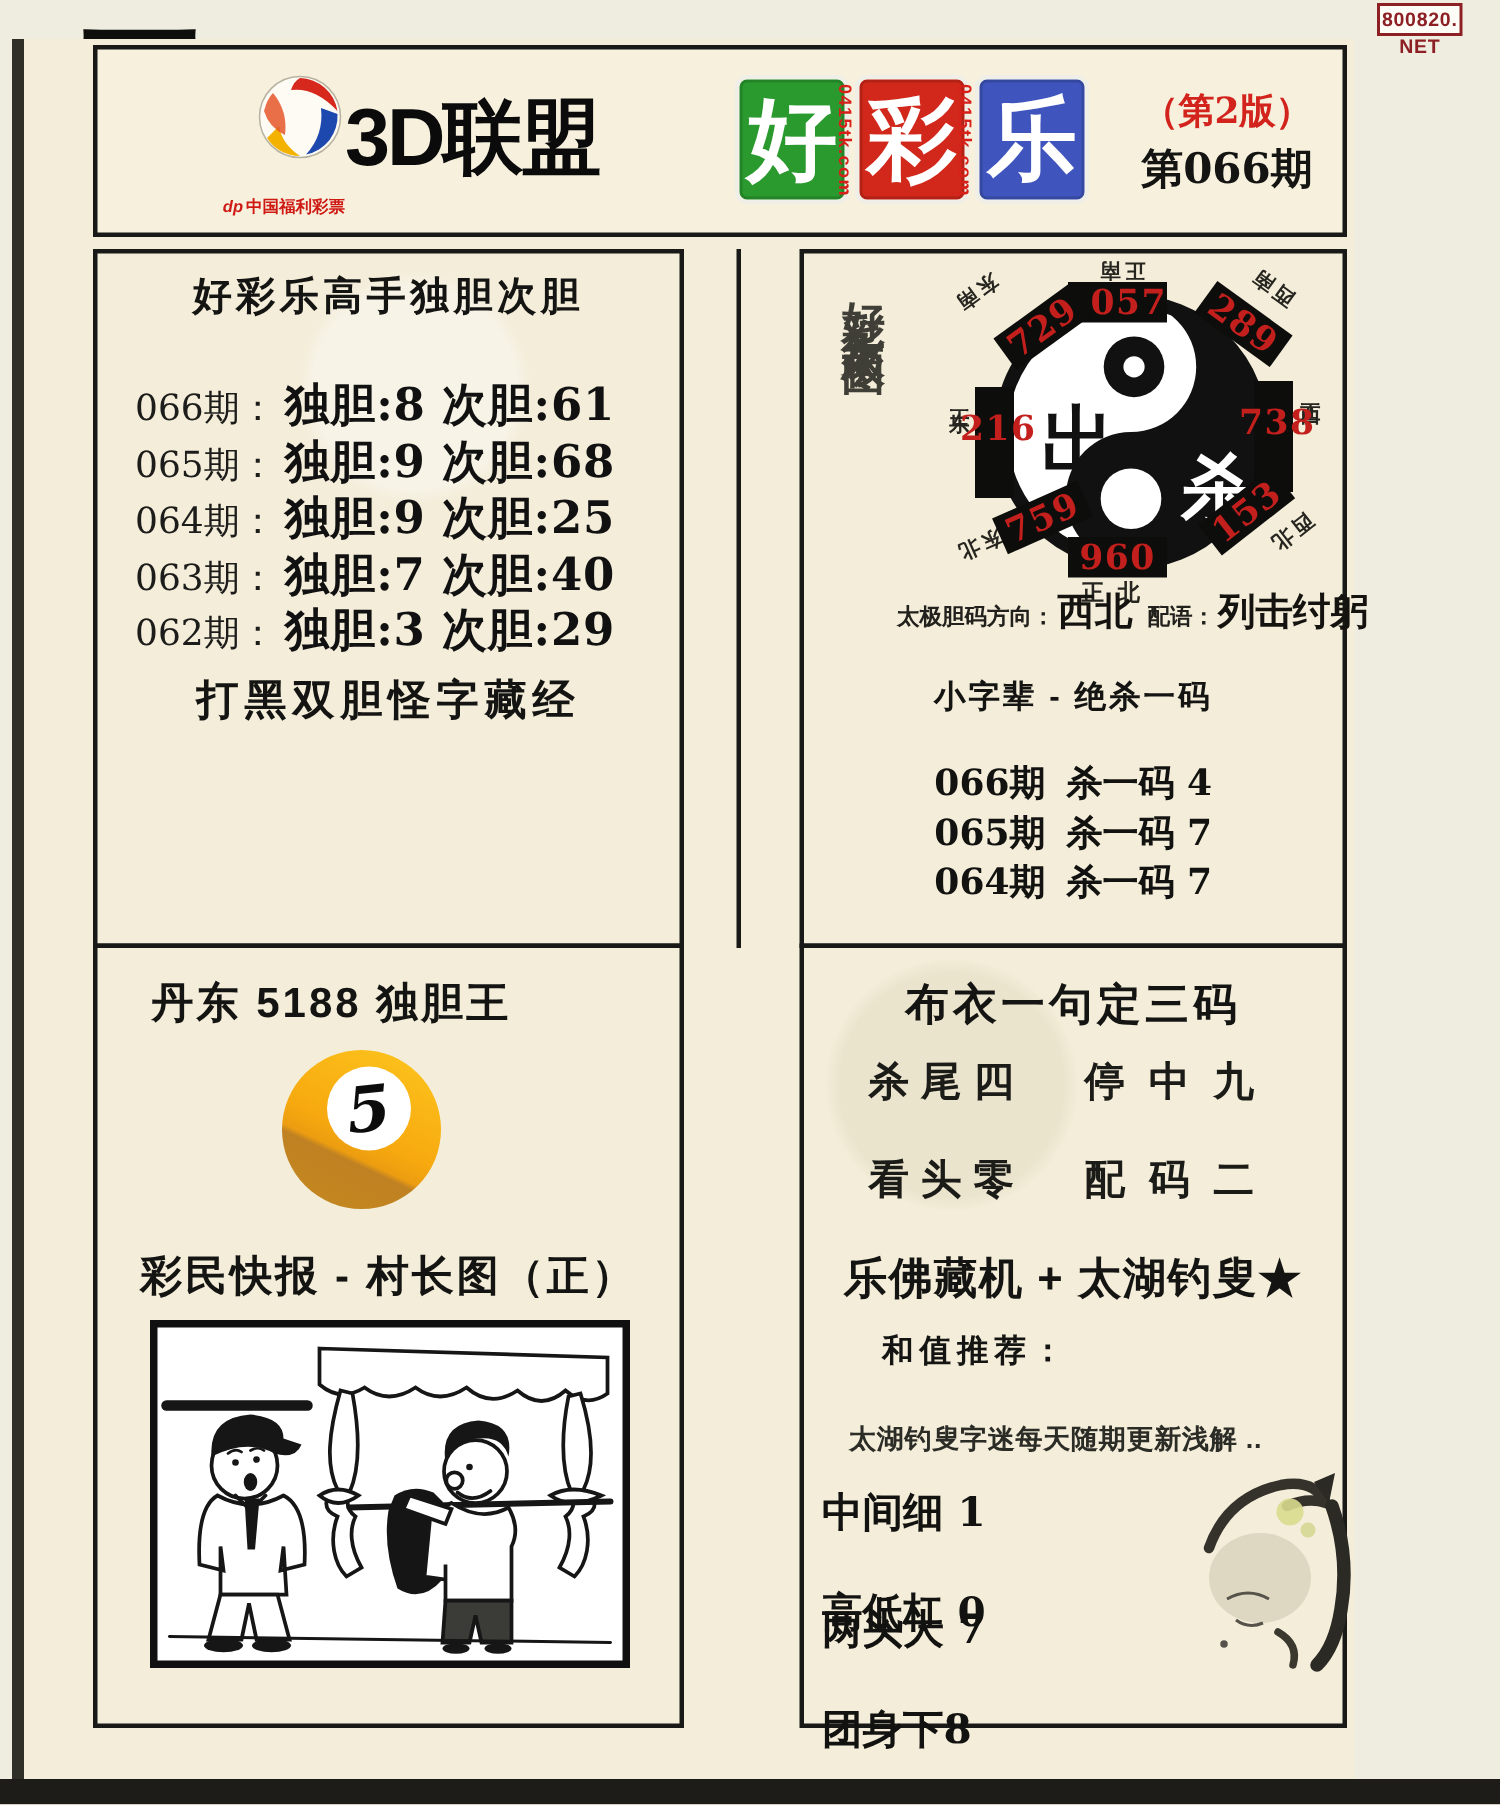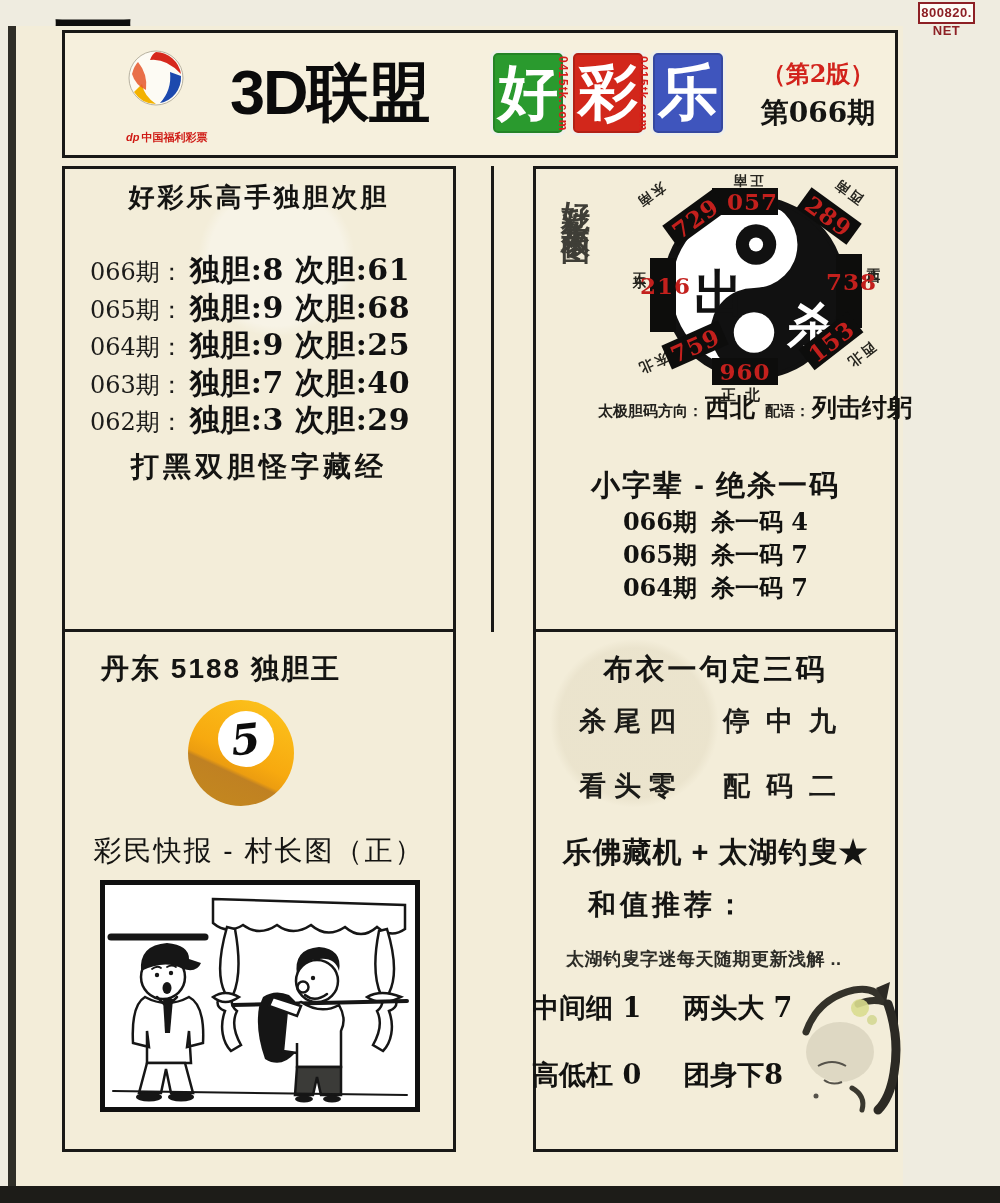--- a/index.html
+++ b/index.html
@@ -14,26 +14,26 @@
   .bar-left   { position:absolute; left:8px;  top:26px;  width:8px;  height:1162px; background:#2f2e27; }
   .bar-bottom { position:absolute; left:0;    top:1186px; width:1000px; height:17px; background:#1d1c18; }
 
   .net-box { position:absolute; left:918px; top:2px; width:57px; height:22px;
     border:2px solid #8d2025; background:#fdfcf6; color:#8d2025;
     font:700 13px/18px "Liberation Sans", sans-serif; text-align:center; letter-spacing:.5px; }
 
   .panel { position:absolute; border:3px solid #191917; }
   .header-box { left:62px; top:30px; width:836px; height:128px; background:#f6f0dd; }
 
-  .logo-wrap { position:absolute; left:126px; top:48px; width:104px; height:102px; text-align:left;text-decoration:underline; }
+  .logo-wrap { position:absolute; left:126px; top:48px; width:104px; height:102px; text-align:right;text-decoration:underline; }
   .logo-caption { position:absolute; left:0; top:82px; width:104px; color:#cf1a14; font-size:11px; font-weight:700; white-space:nowrap; }
   .logo-mark { font-style:italic; font-weight:800; margin-right:2px; }
 
   .main-title { position:absolute; left:230px; top:40px; height:104px; line-height:104px;
-    font-size:63px; font-weight:900; letter-spacing:-2px; color:#0b0b0b; }
+    font-size:54px; font-weight:900; letter-spacing:-2px; color:#0b0b0b; }
 
   .tiles { position:absolute; left:490px; top:50px; display:flex; gap:4px; }
   .tile { width:76px; height:86px; border:3px solid #efefe8; border-radius:8px;
     color:#fff; font-size:60px; font-weight:800; display:flex; align-items:center; justify-content:center;
     box-shadow: inset 0 0 0 2px rgba(0,0,0,.15); }
   .tile-g { background:#2a9a2e; } .tile-r { background:#d2271b; } .tile-b { background:#3f55bd; }
   .wm { position:absolute; top:56px; height:86px; writing-mode:vertical-rl; color:#d8201a;
     font-size:12px; font-weight:700; letter-spacing:1px; z-index:5; }
 
   .edition { position:absolute; left:742px; top:58px; width:152px; text-align:center;
@@ -65,46 +65,46 @@
   .tbox { position:absolute; background:#0d0d0c; display:flex; align-items:center; justify-content:center; }
   .tnum { font-family:"DejaVu Serif", serif; font-size:23px; font-weight:700; color:#c3201d; letter-spacing:1px; }
   .tnum-free { position:absolute; font-family:"DejaVu Serif", serif; font-size:23px; font-weight:700; color:#c3201d; letter-spacing:1px; z-index:6; }
   .dlabel { position:absolute; font-size:13.5px; font-weight:700; color:#26251f; letter-spacing:3px; white-space:nowrap; }
   .vlabel { writing-mode:vertical-rl; text-orientation:upright; letter-spacing:2px; }
 
   .dir-line { position:absolute; left:598px; top:391px; width:300px; display:flex; align-items:baseline; white-space:nowrap; }
   .dir-line .lab { font-size:15px; font-weight:800; color:#22211d; }
   .dir-line .big { font-family:"DejaVu Serif", serif; font-size:25px; font-weight:600; color:#14130f; margin:0 10px 0 2px; }
 
-  .kill-title { left:533px; top:466px; width:365px; font-size:29px; font-weight:800; letter-spacing:2px; }
+  .kill-title { left:533px; top:450px; width:365px; font-size:21px; font-weight:800; letter-spacing:2px; }
   .kill-row { position:absolute; left:533px; width:365px; display:flex; justify-content:center; gap:14px;
     font-family:"DejaVu Serif", serif; font-size:24px; color:#121210; white-space:nowrap; }
   .kill-row .kp { font-weight:700; } .kill-row .kv { font-weight:800; }
 
   .lb-title   { left:62px; top:650px; width:318px; font-size:28px; font-weight:800; letter-spacing:2px; }
   .ball { position:absolute; left:188px; top:700px; width:106px; height:106px; border-radius:50%;
     background: linear-gradient(205deg, #fdc61e 0%, #f7a90f 52%, #ec9d10 63%, #c08122 66%, #c4891e 100%); }
   .ball-white { position:absolute; left:30px; top:11px; width:56px; height:56px; border-radius:50%; background:#fff;
     display:flex; align-items:center; justify-content:center; }
   .ball-num { font-family:"DejaVu Serif", serif; font-size:42px; font-weight:700; font-style:italic;
     color:#0c0c0c; transform:rotate(-6deg); }
-  .lb-caption { left:62px; top:832px; width:394px; font-size:28px; font-weight:400; letter-spacing:2px; }
+  .lb-caption { left:62px; top:832px; width:394px; font-size:28px; font-weight:700; letter-spacing:2px; }
   .cartoon-frame { position:absolute; left:100px; top:880px; width:320px; height:232px;
     border:5px solid #101010; background:#ffffff; }
 
   .rb-title { left:533px; top:650px; width:365px; font-size:29px; font-weight:800; letter-spacing:3px; }
   .couplet { position:absolute; left:533px; width:365px; display:flex; justify-content:space-between;
     padding:0 46px; font-family:"DejaVu Serif", serif; font-size:27px; font-weight:600; color:#1b1b18; white-space:nowrap; }
   .couplet .cl { letter-spacing:8px; } .couplet .cr { letter-spacing:16px; }
   .machine-line { left:533px; top:833px; width:365px; font-size:29px; font-weight:800; letter-spacing:1px; }
-  .sum-title { position:absolute; left:588px; top:886px; font-size:28px; font-weight:800; letter-spacing:4px; color:#141412; }
+  .sum-title { position:absolute; left:588px; top:886px; font-size:21px; font-weight:800; letter-spacing:4px; color:#141412; }
   .note-line { position:absolute; left:566px; top:947px; width:330px; font-size:18px; font-weight:700;
     letter-spacing:.5px; color:#2c2c27; white-space:nowrap; }
-  .sum-line { position:absolute; left:532px; display:flex; gap:42px;
-    font-family:"DejaVu Serif", serif; font-size:27px; font-weight:700; color:#121210; white-space:nowrap; }
+  .sum-line { position:absolute; left:548px; display:flex; gap:42px;
+    font-family:"DejaVu Serif", serif; font-size:27px; font-weight:700; color:#121210; white-space:nowrap;flex-direction:column; }
 
   svg text { font-family:"DejaVu Serif", serif; }
 </style>
 </head>
 <body>
 
 <div id="stage">
 
   <div class="sheet-bg"></div>
   <div class="bar-left"></div>

